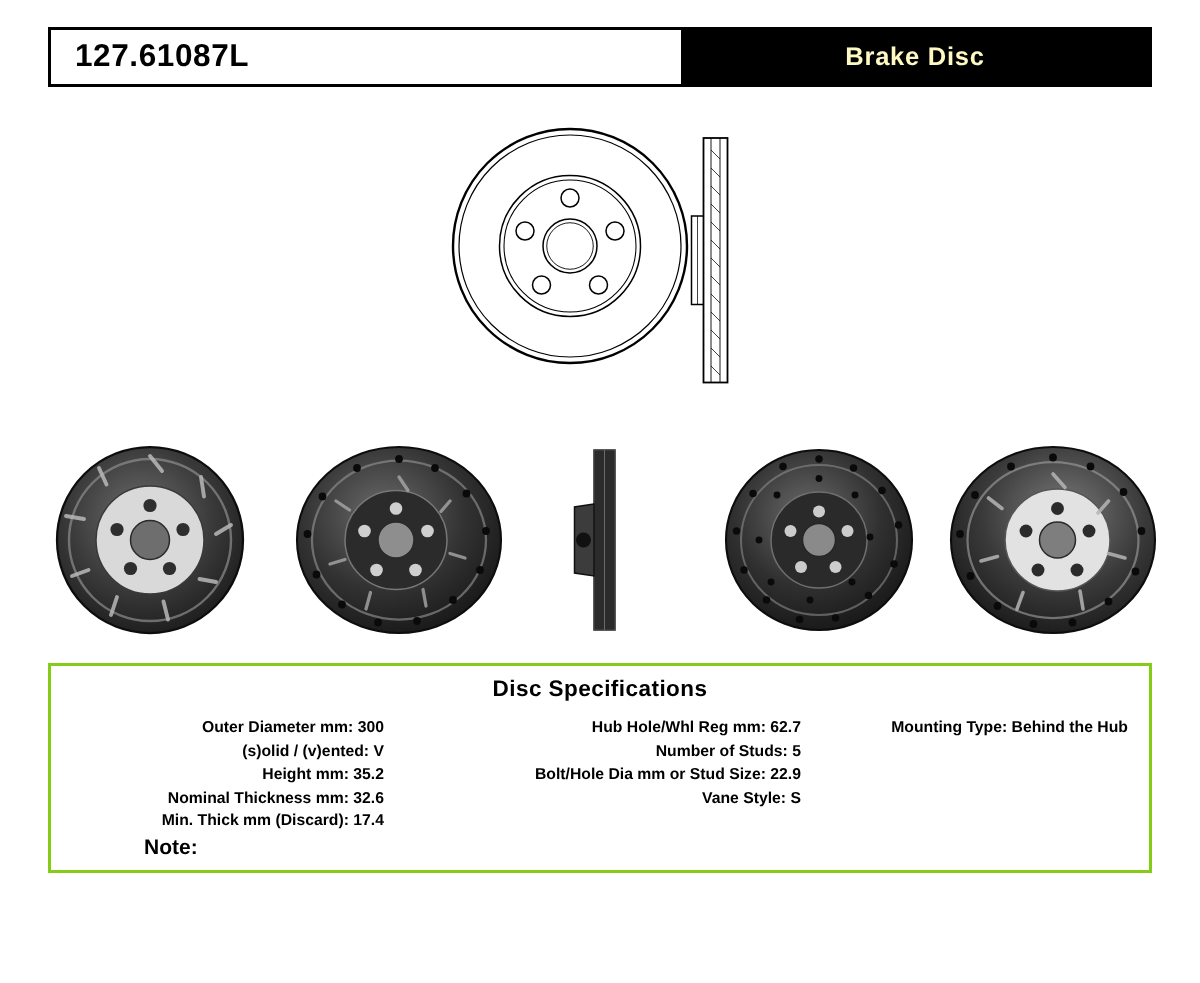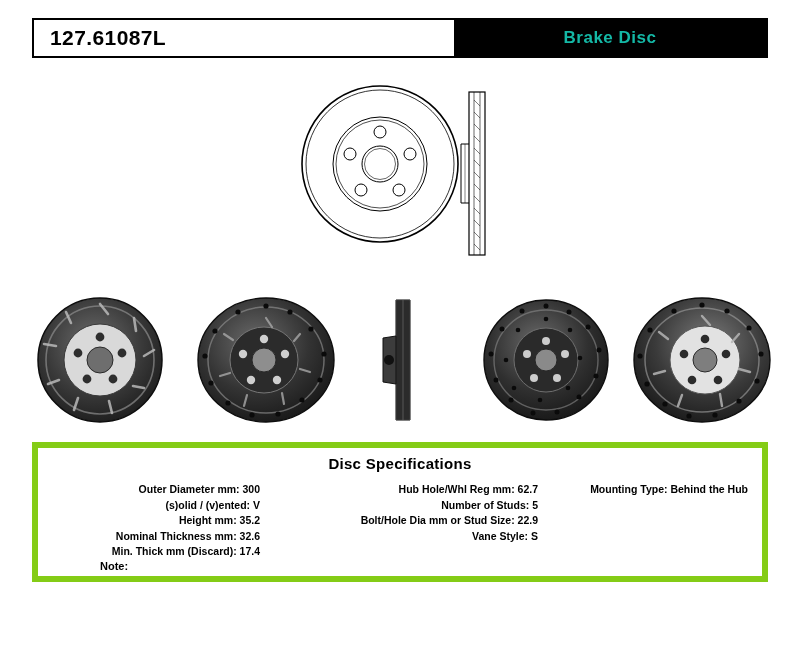--- a/index.html
+++ b/index.html
@@ -42,21 +42,21 @@
     box-sizing: border-box;
   }
   .part-number {
     font-size: 21px;
     font-weight: bold;
     letter-spacing: 0.4px;
   }
   .header-right {
     flex: 1 1 auto;
     background: #000;
-    color: #14b8a6;
+    color: #fef9c3;
     display: flex;
     align-items: center;
     justify-content: center;
     font-size: 17px;
     font-weight: bold;
     letter-spacing: 0.5px;
   }
 
   
   .drawings {
@@ -93,21 +93,21 @@
   .rv4 { left: 482px; }
   .rv5 { left: 632px; }
 
   
   .spec-box {
     position: absolute;
     left: 32px;
     top: 442px;
     width: 736px;
     height: 140px;
-    border: 6px solid #84cc16;
+    border: 2px solid #84cc16;
     box-sizing: border-box;
   }
   .spec-title {
     text-align: center;
     font-size: 15px;
     font-weight: bold;
     margin-top: 7px;
     letter-spacing: 0.3px;
   }
   .spec-cols {
@@ -127,21 +127,21 @@
   .spec-line {
     font-size: 10.5px;
     font-weight: bold;
     line-height: 15.5px;
     white-space: nowrap;
   }
   .note {
     position: absolute;
     left: 62px;
     top: 112px;
-    font-size: 11px;
+    font-size: 14px;
     font-weight: bold;
   }
 </style>
 </head>
 <body>
 
 <div class="page">
 
   <div class="header">
     <div class="header-left">

